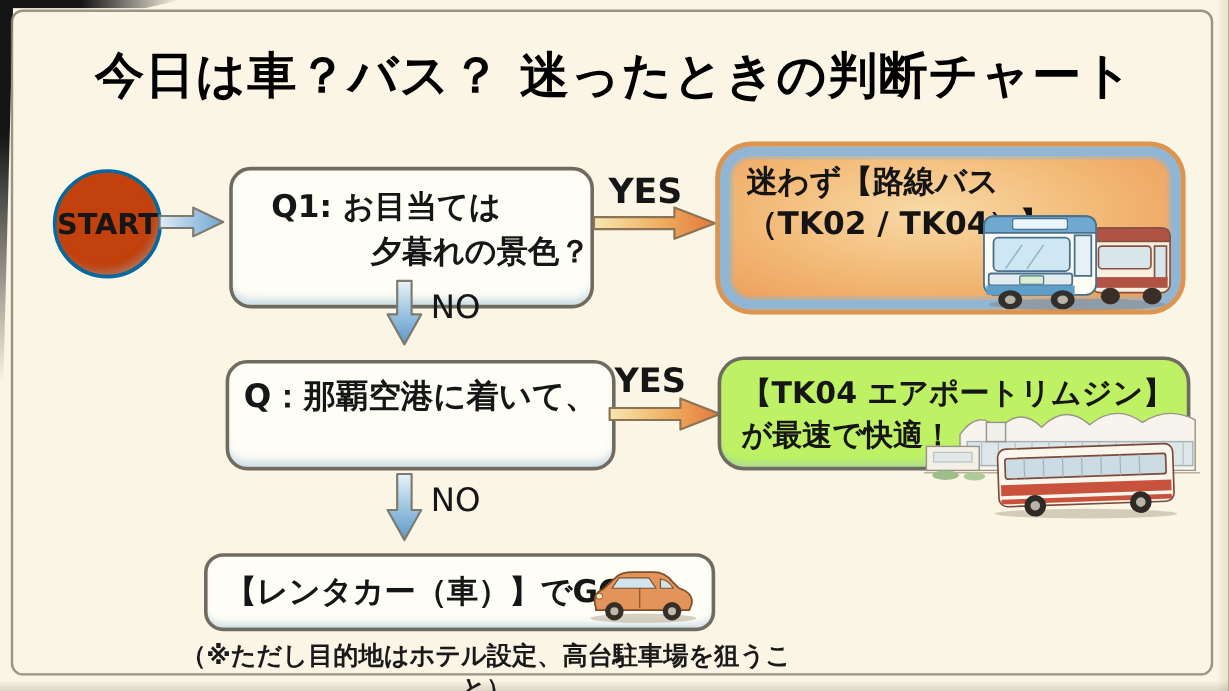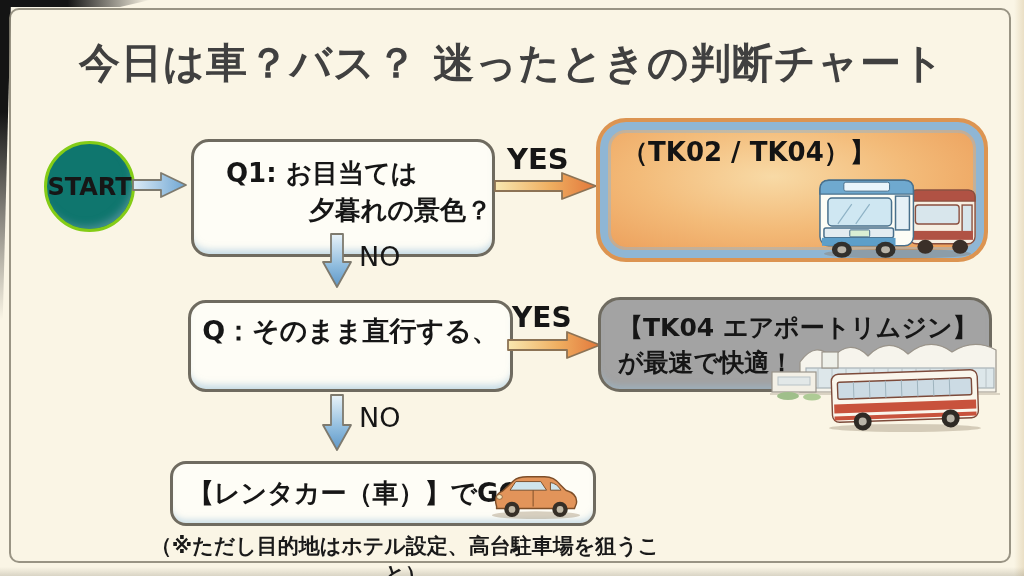--- a/index.html
+++ b/index.html
@@ -26,25 +26,25 @@
   .edge-right {
     position:absolute; right:0; top:0; bottom:0; width:10px;
     background:linear-gradient(to left, rgba(170,135,70,.20), rgba(170,135,70,0));
   }
   .edge-bottom {
     position:absolute; left:0; right:0; bottom:0; height:9px;
     background:linear-gradient(to top, rgba(120,115,100,.25), rgba(120,115,100,0));
   }
   .title {
     position:absolute; left:0; top:36px; width:100%;
-    text-align:center; font-size:41px; font-weight:900; letter-spacing:1px; color:#404040;
+    text-align:center; font-size:41px; font-weight:900; letter-spacing:1px; color:#000000;
   }
   .start-circle {
     position:absolute; left:44px; top:141px; width:91px; height:91px;
-    background:#0f766e; border:3px solid #84cc16; border-radius:50%;
+    background:#c2410c; border:3px solid #0369a1; border-radius:50%;
     display:flex; align-items:center; justify-content:center;
     font-size:24px; font-weight:900;
     box-shadow:inset -4px -7px 8px -5px rgba(150,175,195,.5);
   }
   .qbox {
     position:absolute; background:#FEFDF6;
     border:3px solid #6F6B60; border-radius:18px;
     box-shadow:inset 0 -8px 7px -4px rgba(150,190,215,.55);
     font-weight:800;
   }
@@ -57,21 +57,21 @@
     border:4px solid #DC9451; border-radius:30px;
     box-shadow:inset 0 0 0 8px #8FB6D4, inset 0 0 0 11px rgba(143,182,212,.45);
   }
   .result1 .rtext {
     position:absolute; left:22px; top:13px;
     font-size:26px; font-weight:900; line-height:35px; color:#141414;
   }
   .buses { position:absolute; left:216px; top:46px; width:164px; height:92px; }
   .result2 {
     position:absolute; left:598px; top:297px; width:394px; height:95px;
-    background:#a3a3a3; border:3px solid #6F6B60; border-radius:22px;
+    background:#bef264; border:3px solid #6F6B60; border-radius:22px;
     box-shadow:inset 0 -7px 6px -4px rgba(150,190,215,.5);
     padding:10px 0 0 17px; font-size:25px; font-weight:900; line-height:35px;
   }
   .airport { position:absolute; left:770px; top:330px; width:230px; height:104px; z-index:5; }
   .result3 {
     position:absolute; left:170px; top:461px; width:426px; height:65px;
     background:#FEFDF6; border:3px solid #6F6B60; border-radius:16px;
     box-shadow:inset 0 -7px 6px -4px rgba(150,190,215,.5);
     display:flex; align-items:center; padding-left:15px;
     font-size:26px; font-weight:900;
@@ -138,20 +138,21 @@
     <div class="qline indent">夕暮れの景色？</div>
   </div>
 
   <div class="yes-label yes1">YES</div>
   <svg class="arrow arrow-yes1" viewBox="0 0 107 34">
     <path d="M2 12 H69 V4 L103 17 L69 30 V22 H2 Z" fill="url(#gOrangeH)" stroke="#8C7355" stroke-width="1.8" stroke-linejoin="round"></path>
   </svg>
 
   <div class="result1">
     <div class="rtext">
+      <div>迷わず【路線バス</div>
       <div>（TK02 / TK04）】</div>
     </div>
     <svg class="buses" viewBox="0 0 165 92">
       <ellipse cx="82" cy="86" rx="74" ry="5" fill="rgba(130,85,40,.25)"></ellipse>
       <g stroke="#8A5040" stroke-width="1.4">
         <rect x="94" y="22" width="66" height="54" rx="7" fill="#F6EFE2"></rect>
         <path d="M94 33 v-4 q0-7 7-7 h52 q7 0 7 7 v4 Z" fill="#B05244"></path>
         <rect x="100" y="37" width="44" height="19" rx="3" fill="#D8E6EC"></rect>
         <rect x="147" y="37" width="10" height="28" fill="#D8E6EC"></rect>
         <rect x="96" y="63" width="62" height="9" fill="#B05244" stroke="none"></rect>
@@ -175,21 +176,21 @@
       <ellipse cx="70" cy="82" rx="4.5" ry="3.5" fill="#B9B4A8"></ellipse>
     </svg>
   </div>
 
   <svg class="arrow arrow-no1" viewBox="0 0 34 58">
     <path d="M11 2 V30 H3 L17 55 L31 30 H23 V2 Z" fill="url(#gBlueV)" stroke="#7E7A6E" stroke-width="1.8" stroke-linejoin="round"></path>
   </svg>
   <div class="no-label no1">NO</div>
 
   <div class="qbox q2">
-    <div class="qline">Q：そのまま直行する、</div>
+    <div class="qline">Q：那覇空港に着いて、</div>
   </div>
 
   <div class="yes-label yes2">YES</div>
   <svg class="arrow arrow-yes2" viewBox="0 0 98 32">
     <path d="M2 11 H61 V3 L94 16 L61 29 V21 H2 Z" fill="url(#gOrangeH)" stroke="#8C7355" stroke-width="1.8" stroke-linejoin="round"></path>
   </svg>
 
   <div class="result2">
     <div>【TK04 エアポートリムジン】</div>
     <div>が最速で快適！</div>

